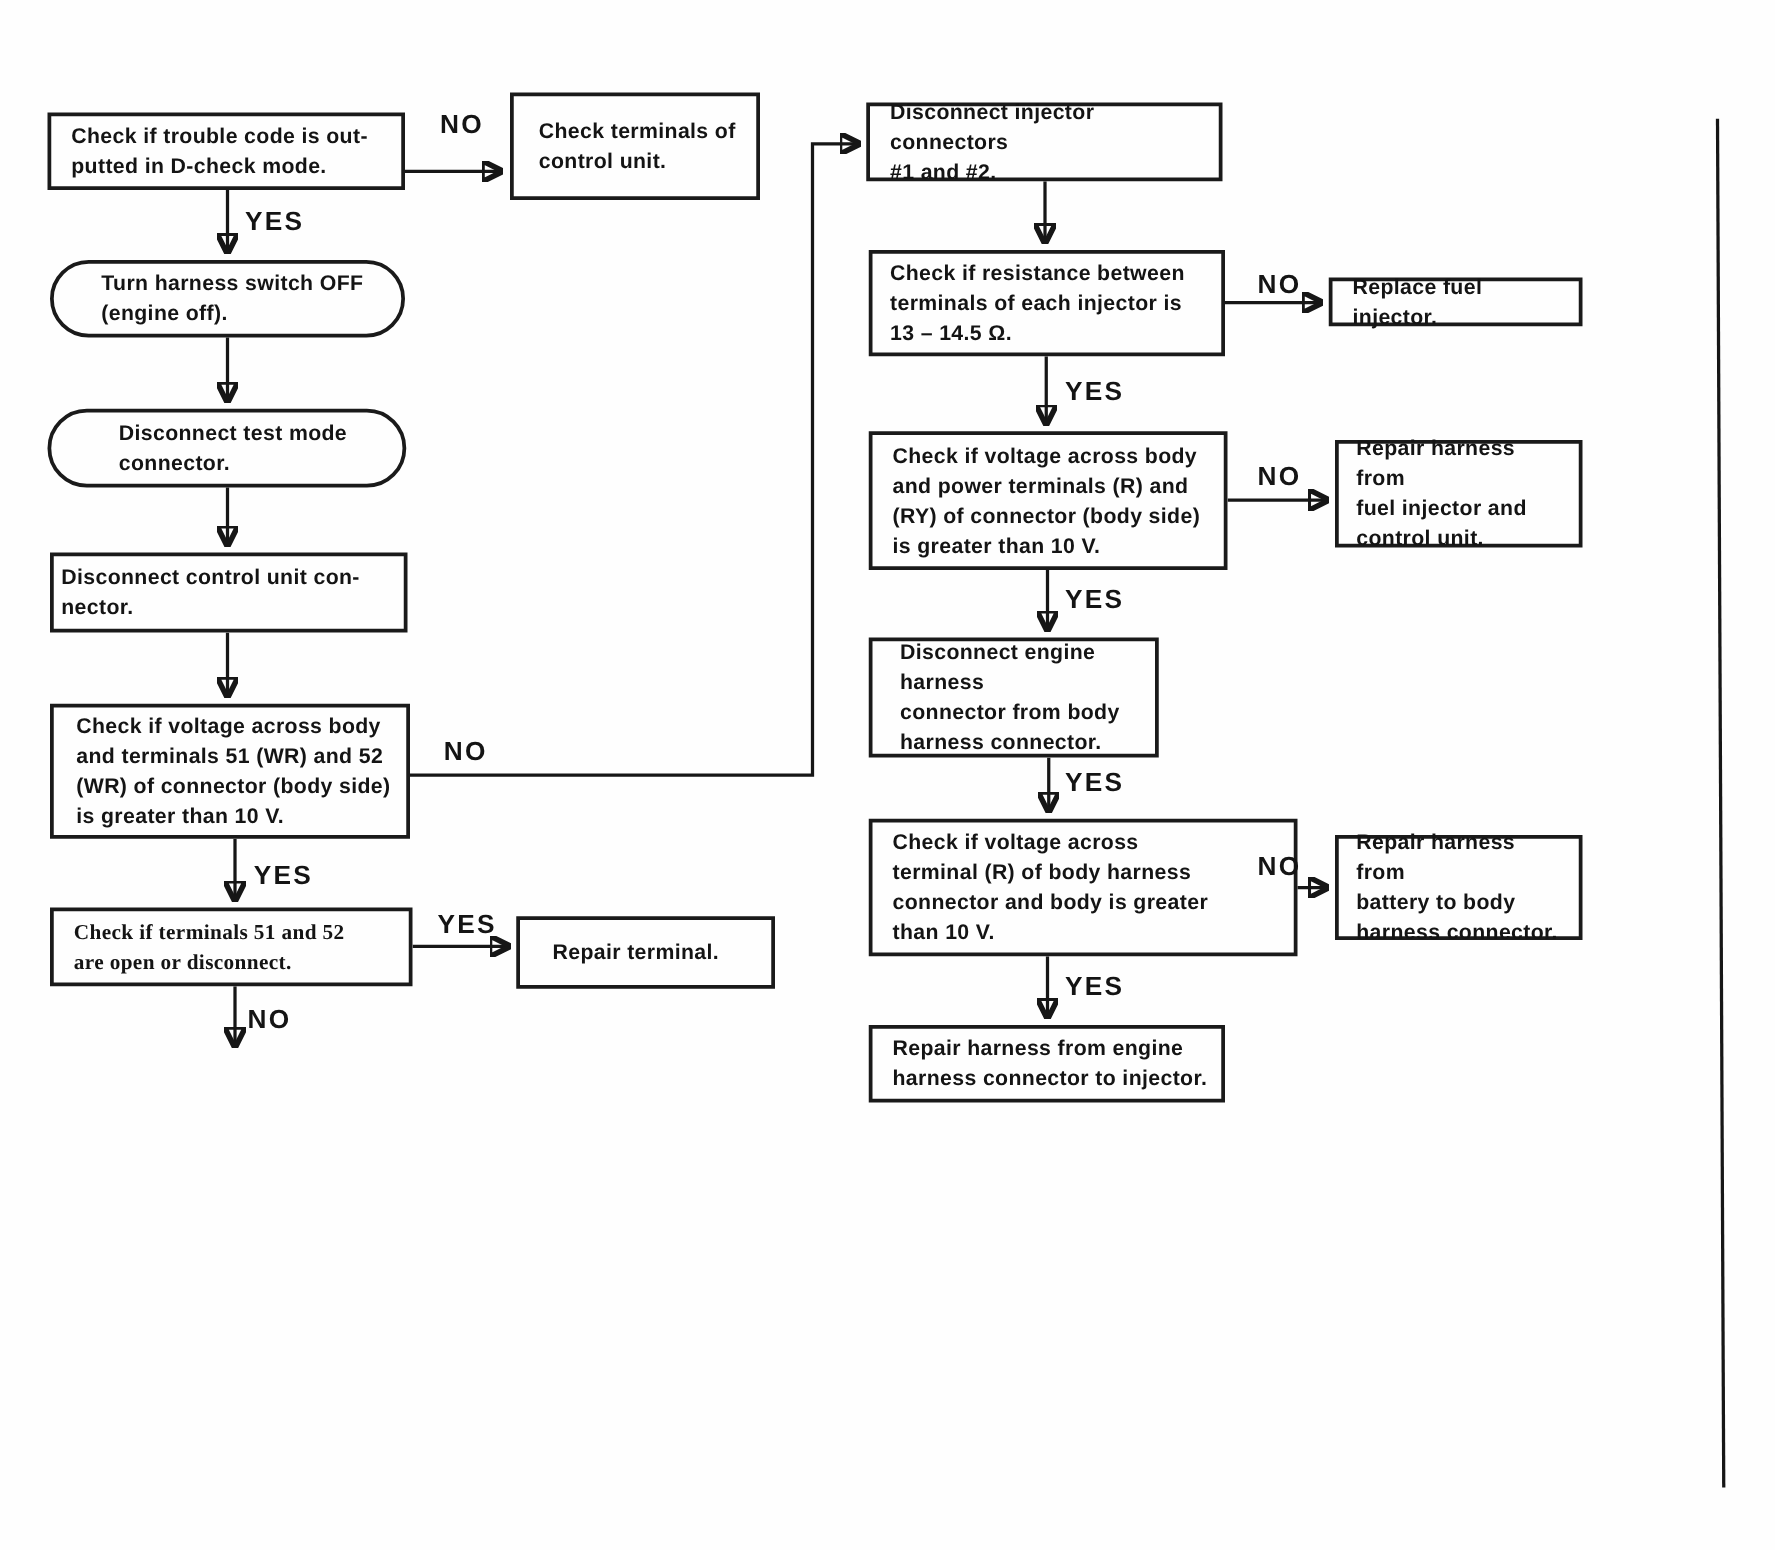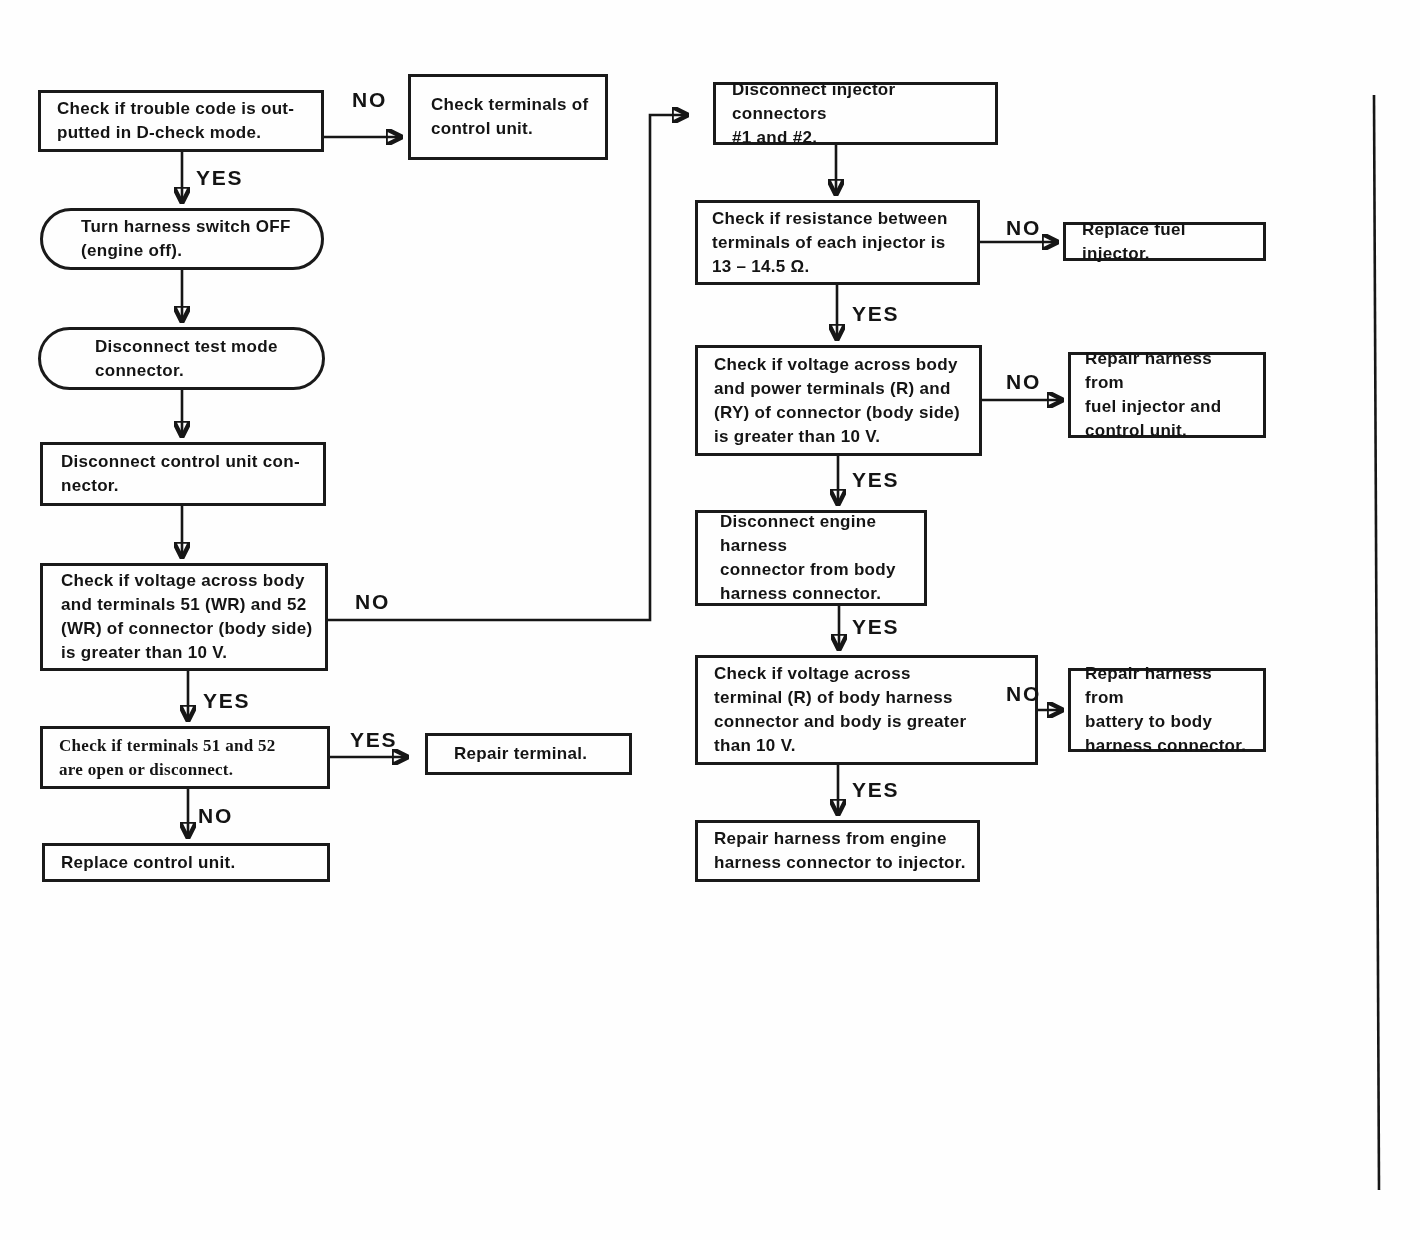--- a/index.html
+++ b/index.html
@@ -76,36 +76,35 @@
 
   <div class="node" style="left:408px;top:74px;width:200px;height:86px;padding-left:20px;">Check terminals of
 control unit.</div>
 
   <div class="node terminator" style="left:40px;top:208px;width:284px;height:62px;padding-left:38px;">Turn harness switch OFF
 (engine off).</div>
 
   <div class="node terminator" style="left:38px;top:327px;width:287px;height:63px;padding-left:54px;">Disconnect test mode
 connector.</div>
 
-  <div class="node" style="left:40px;top:442px;width:286px;height:64px;padding-left:18px;">Disconnect control unit con-
+  <div class="node" style="left:40px;top:442px;width:286px;height:64px;padding-left:6px;">Disconnect control unit con-
 nector.</div>
 
   <div class="node" style="left:40px;top:563px;width:288px;height:108px;padding-left:18px;">Check if voltage across body
 and terminals 51 (WR) and 52
 (WR) of connector (body side)
 is greater than 10 V.</div>
 
   <div class="node" style="left:40px;top:726px;width:290px;height:63px;font-family:Liberation Serif, serif;">Check if terminals 51 and 52
 are open or disconnect.</div>
 
-  <div class="node" style="left:413px;top:733px;width:207px;height:42px;padding-left:26px;margin-left:12px;">Repair terminal.</div>
+  <div class="node" style="left:413px;top:733px;width:207px;height:58px;padding-left:26px;">Repair terminal.</div>
 
-  <div class="node" style="left:42px;top:843px;width:288px;height:39px;">Replace control unit.</div>
 
-  <div class="node" style="left:693px;top:82px;width:285px;height:63px;margin-left:20px;">Disconnect injector connectors
+  <div class="node" style="left:693px;top:82px;width:285px;height:63px;">Disconnect injector connectors
 #1 and #2.</div>
 
   <div class="node" style="left:695px;top:200px;width:285px;height:85px;padding-left:14px;">Check if resistance between
 terminals of each injector is
 13 – 14.5 Ω.</div>
 
   <div class="node" style="left:1063px;top:222px;width:203px;height:39px;">Replace fuel injector.</div>
 
   <div class="node" style="left:695px;top:345px;width:287px;height:111px;">Check if voltage across body
 and power terminals (R) and

